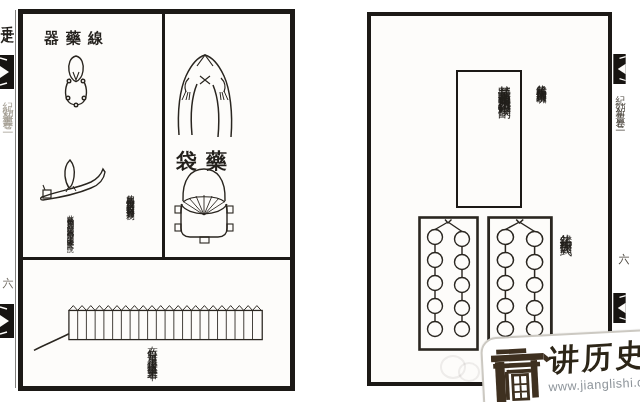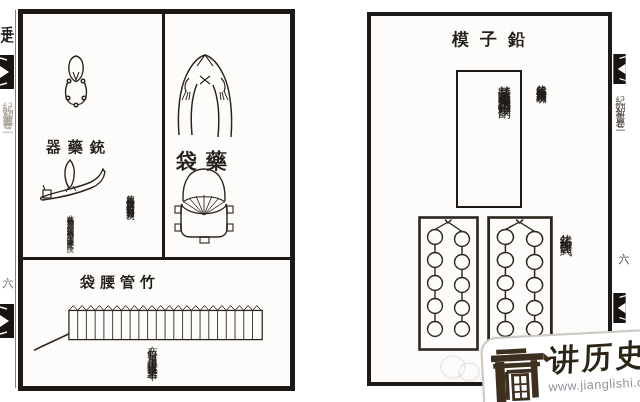--- a/index.html
+++ b/index.html
@@ -26,23 +26,22 @@
 </head>
 <body>
 
 <div id="screen">
 
   <div class="page" style="left:18px;top:9px;width:277px;height:382px;"></div>
 
   <div class="line" style="left:162px;top:14px;width:3px;height:244px;"></div>
   <div class="line" style="left:23px;top:257px;width:267px;height:3px;"></div>
 
+  <div class="htitle rtl" style="left:44px;top:29px;font-size:15px;letter-spacing:7px;">線藥器</div>
   <div class="htitle rtl" style="left:176px;top:147px;font-size:21px;letter-spacing:9px;">藥袋</div>
-  <div class="htitle rtl" style="left:46px;top:138px;font-size:15px;letter-spacing:7px;">銃藥器</div>
-  <div class="htitle rtl" style="left:80px;top:273px;font-size:15px;letter-spacing:5px;">竹管腰袋</div>
 
   <svg class="abs" style="left:60px;top:54px;" width="32" height="58" viewBox="0 0 32 58">
     <g fill="none" stroke="#2a2620" stroke-width="1.4">
       <path d="M16,2 C10,3.5 8,10 9,17 C10,23 12,26 16,27.5 C20,26 22,23 23,17 C24,10 22,3.5 16,2 Z"></path>
       <path d="M13,18 L16,26 L19,18" stroke-width="1.1"></path>
       <path d="M10,25 C5,31 4,41 8,47 C11,52 21,52 24,47 C28,41 27,31 22,25"></path>
       <circle cx="9" cy="27" r="1.8" fill="#fdfcfa"></circle>
       <circle cx="23" cy="27" r="1.8" fill="#fdfcfa"></circle>
       <circle cx="8" cy="44" r="1.8" fill="#fdfcfa"></circle>
       <circle cx="24" cy="44" r="1.8" fill="#fdfcfa"></circle>
@@ -124,21 +123,20 @@
   <div class="vtext faint" style="left:1px;top:93px;width:14px;height:92px;font-size:11px;letter-spacing:4.3px;">紀効新書卷三</div>
   <div class="vtext" style="left:2px;top:268px;width:13px;height:16px;font-size:11px;color:#6d675e;">六</div>
   <svg class="abs" style="left:0px;top:303px;" width="14" height="36" viewBox="0 0 14 34">
     <rect x="0" y="0" width="14" height="34" fill="#171411"></rect>
     <path d="M0,11 L9,17 L0,23 Z" fill="#fdfcfa"></path>
     <path d="M0,3 L7,5 M0,30 L7,28" stroke="#fdfcfa" stroke-width="1.4"></path>
   </svg>
 
   <div class="page" style="left:367px;top:12px;width:245px;height:374px;border-width:4px;"></div>
 
-  <div class="htitle rtl" style="left:452px;top:28px;font-size:17px;letter-spacing:11px;">鉛子模</div>
 
   <div class="abs" style="left:456px;top:70px;width:66px;height:138px;border:2px solid #1c1916;box-sizing:border-box;"></div>
   <div class="vtext" style="left:459px;top:75px;width:60px;height:128px;font-size:13px;
               letter-spacing:1.2px;line-height:30px;">某營某司某哨某旗共用重三錢鉛子模一副</div>
 
   <div class="vtext" style="left:530px;top:76px;width:18px;height:136px;font-size:10.5px;letter-spacing:0.8px;">此鉛子模外面上書刻用硃填</div>
 
   <svg class="abs" style="left:418px;top:216px;" width="61" height="135" viewBox="0 0 61 135">
     <g fill="none" stroke="#2a2620">
       <rect x="1.5" y="1.5" width="58" height="132" stroke-width="2.6"></rect>

